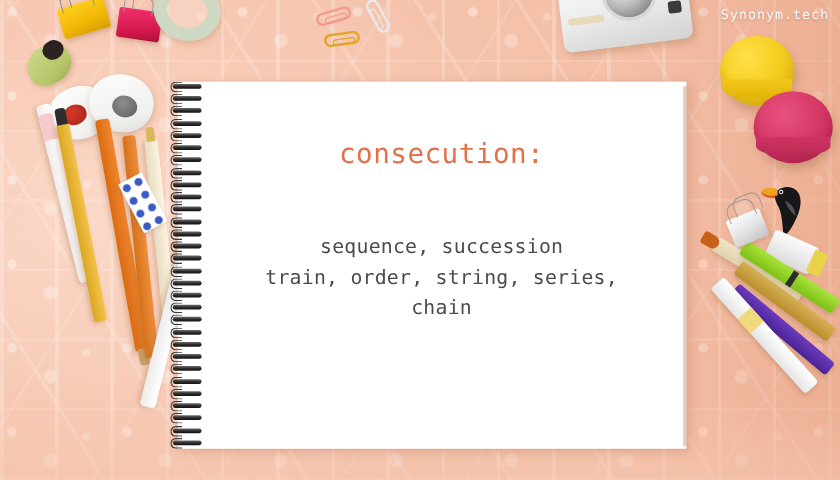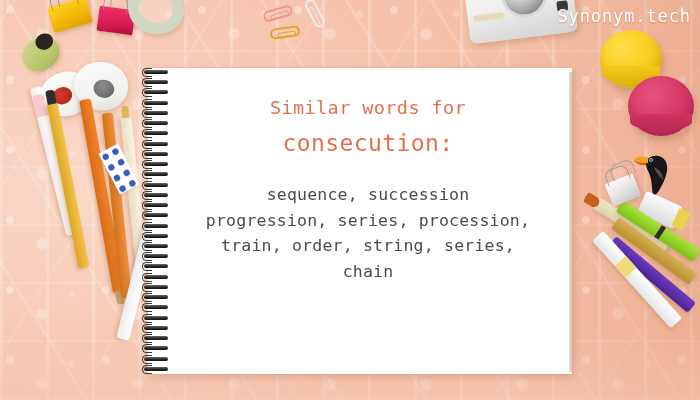--- a/index.html
+++ b/index.html
@@ -129,37 +129,37 @@
     font-size: 18.5px;
     letter-spacing: .4px;
     color: #e2714a;
     line-height: 26px;
   }
   .title-word {
     font-size: 23px;
     letter-spacing: .4px;
     color: #e2714a;
     line-height: 32px;
-    margin-top: 6px;
+    margin-top: 18px;
   }
   .syn-list {
-    margin-top: 23px;
+    margin-top: 48px;
     font-size: 16.5px;
     line-height: 25.5px;
     letter-spacing: .2px;
     color: #4b4b4b;
   }
   .syn-line { white-space: pre; }
 
   
   .watermark {
     position: absolute;
     top: 6px;
     right: 9px;
-    font-size: 17px;
+    font-size: 11px;
     letter-spacing: .9px;
     color: #ffffff;
     text-shadow: 0 1px 2px rgba(150,90,60,.45);
     z-index: 30;
   }
 
   
   .obj { position: absolute; }
 
   
@@ -624,25 +624,23 @@
     <div class="ring"></div>
     <div class="ring"></div>
     <div class="ring"></div>
     <div class="ring"></div>
     <div class="ring"></div>
     <div class="ring"></div>
     <div class="ring"></div>
   </div>
 
   <div class="note-text">
-    <div class="title-small">Similar words for</div>
     <div class="title-word">consecution:</div>
     <div class="syn-list">
       <div class="syn-line">sequence, succession</div>
-      <div class="syn-line">progression, series, procession,</div>
       <div class="syn-line">train, order, string, series,</div>
       <div class="syn-line">chain</div>
     </div>
   </div>
 
   <div class="watermark">Synonym.tech</div>
 
 </div>
 
 </body></html>

